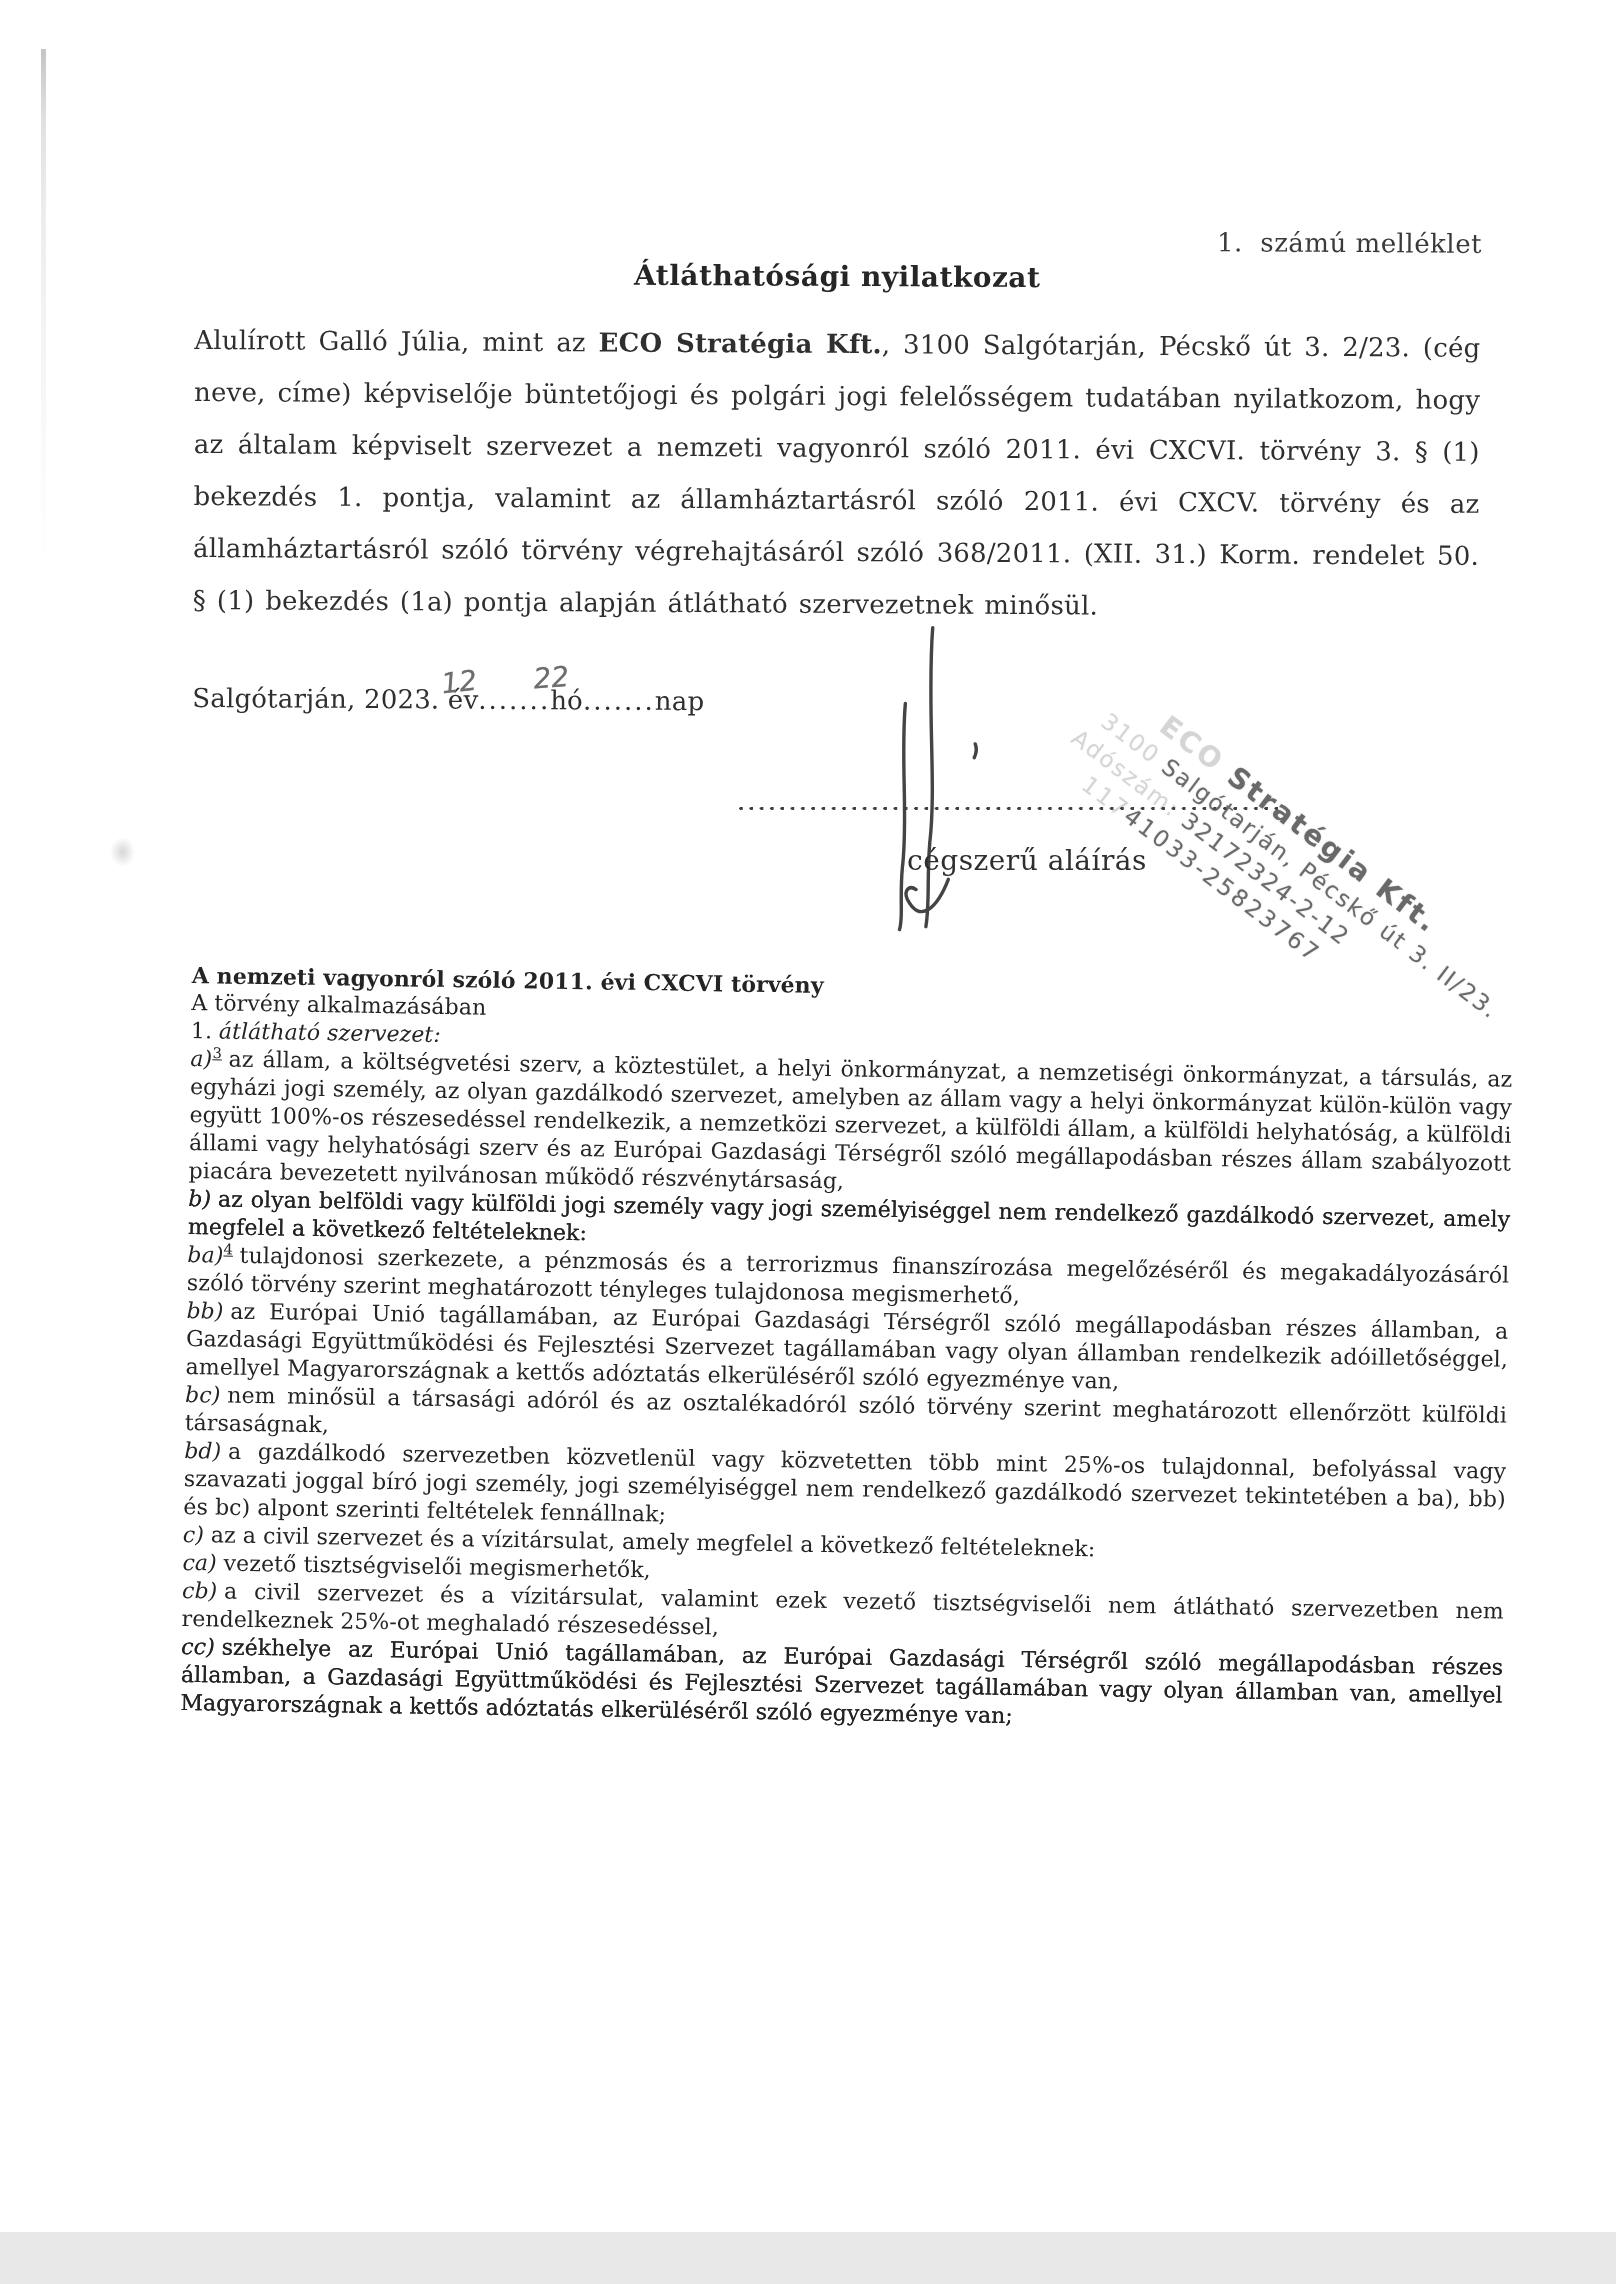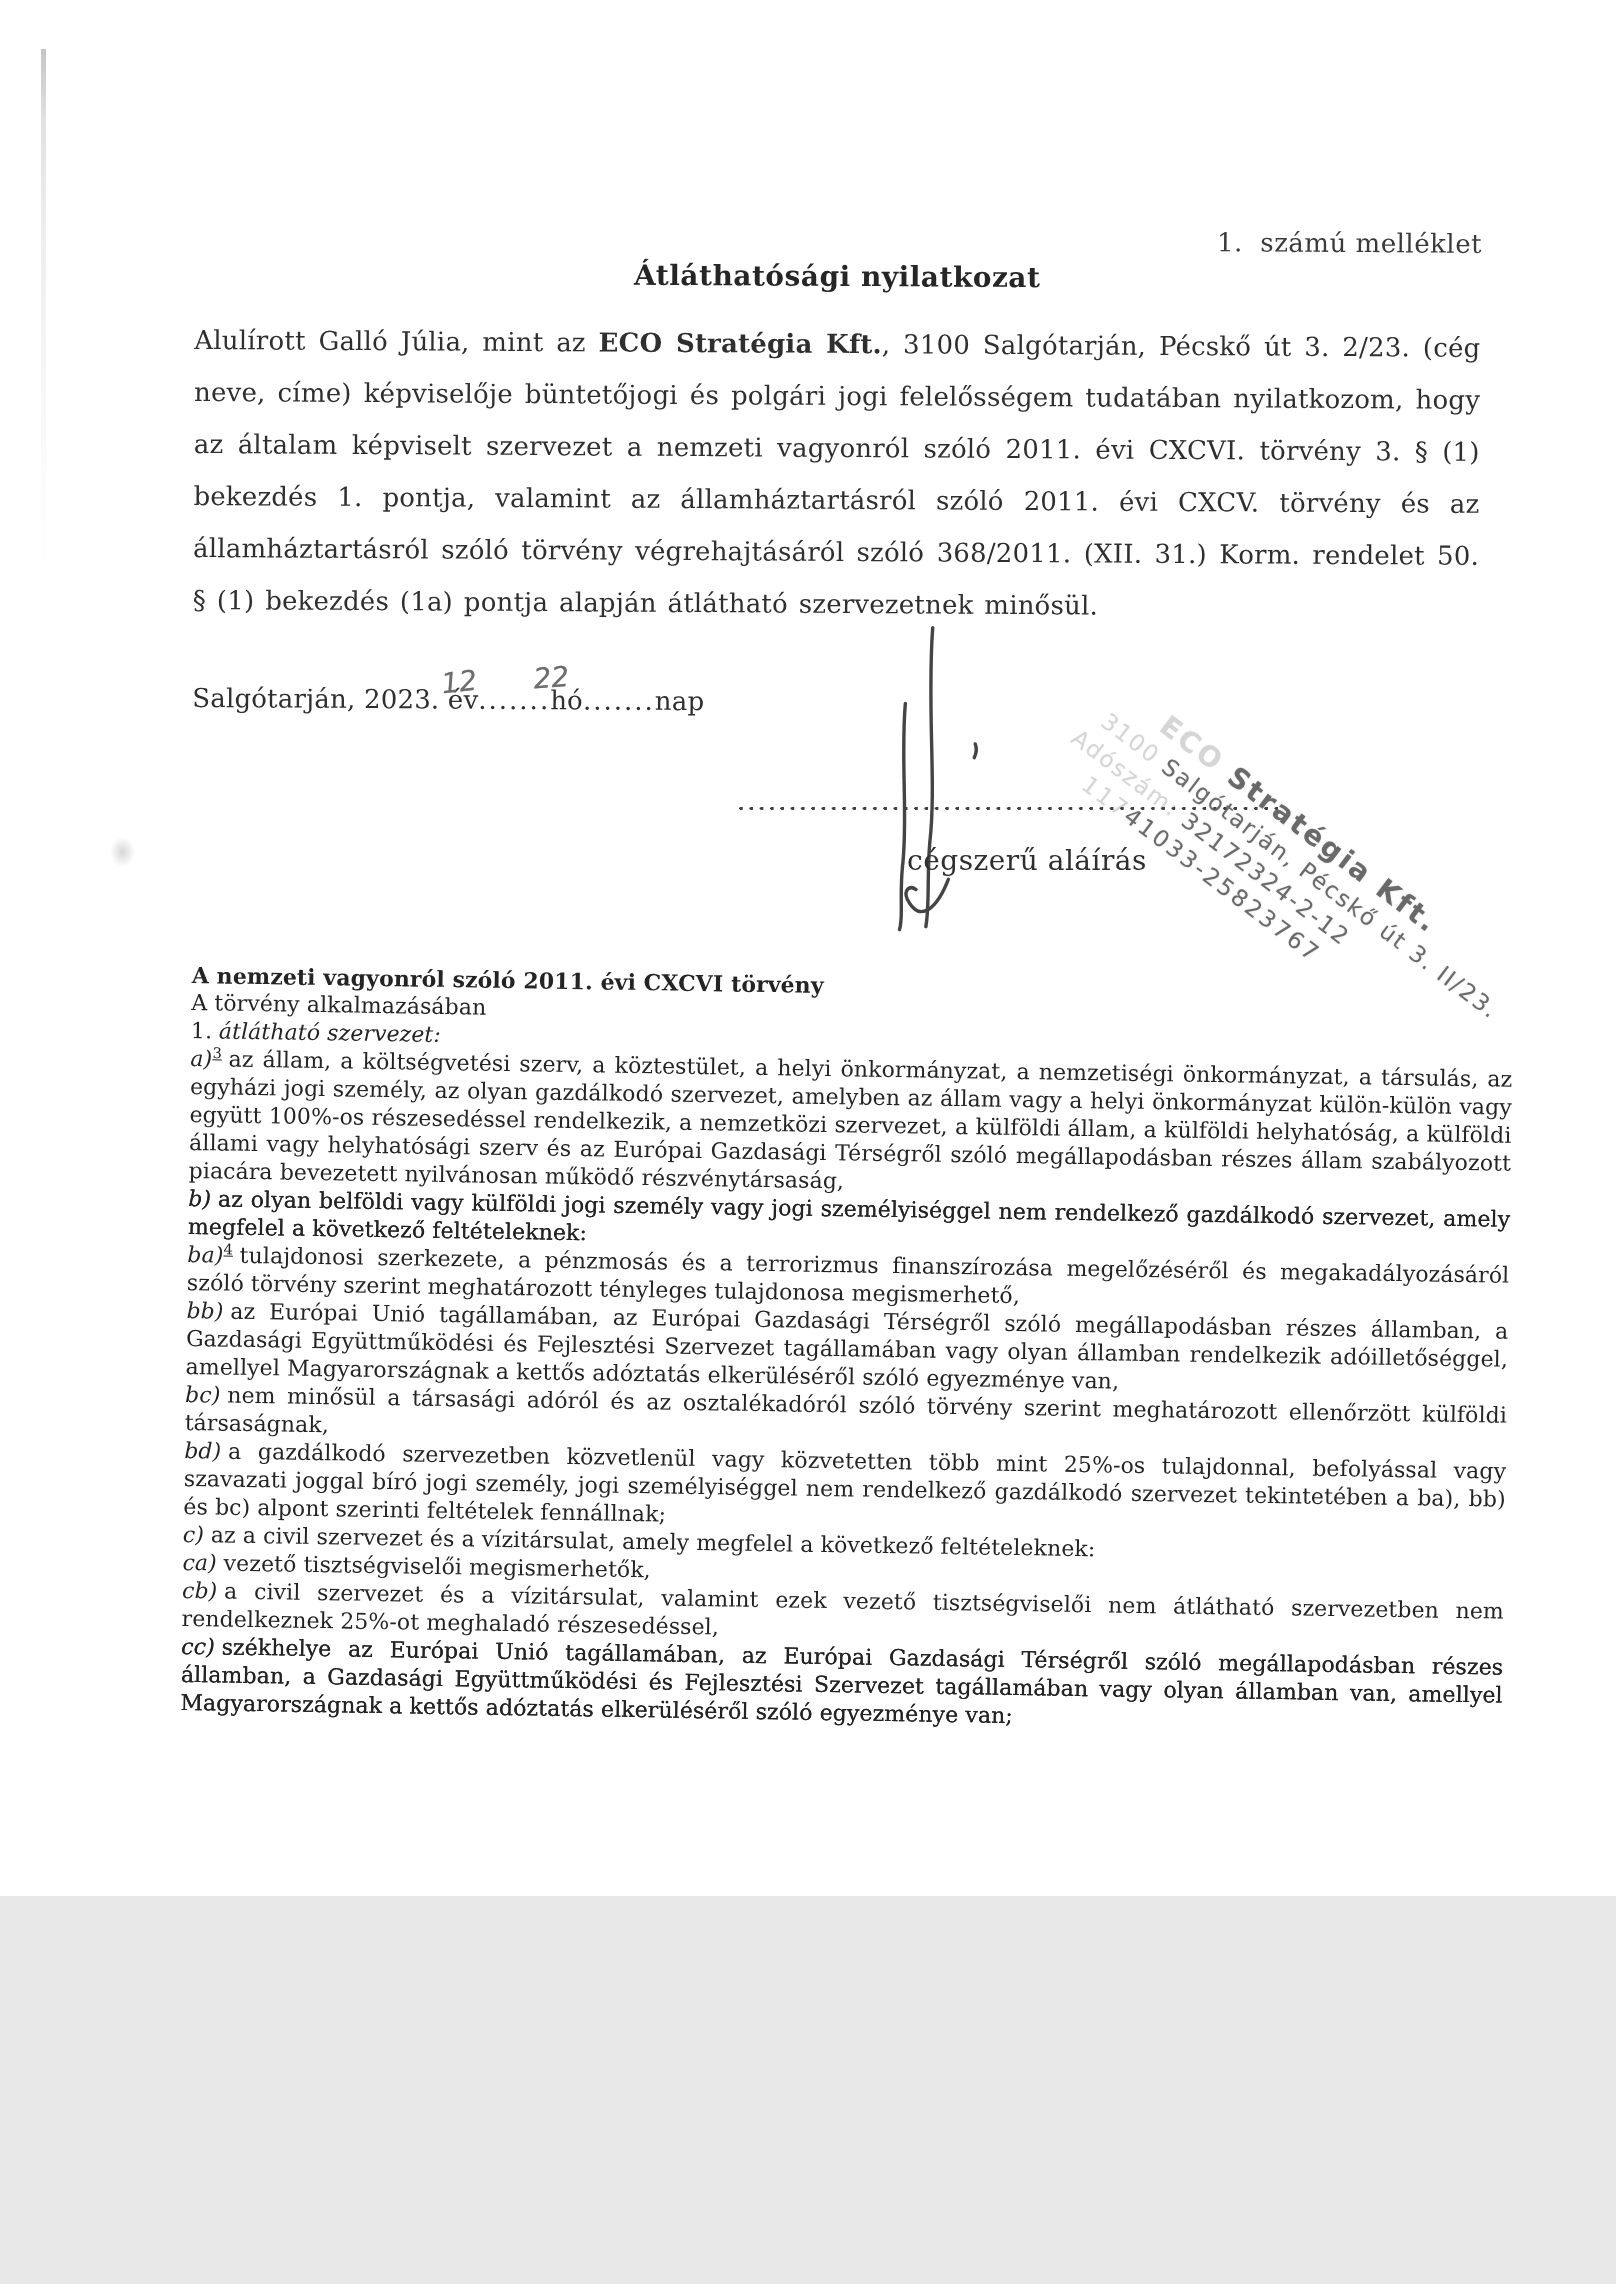--- a/index.html
+++ b/index.html
@@ -1,18 +1,18 @@
 <!DOCTYPE html>
 <html style="font-size:7.8px"><head>
 <meta charset="utf-8">
 <style>
   html,body{margin:0;padding:0;background:#e8e8e8;}
   .page{
     position:relative;
-    width:1616px;height:1896px;
+    width:1616px;height:2232px;
     background:#ffffff;
     font-family:"DejaVu Serif","Liberation Serif",serif;
     color:#2d2d2d;
     overflow:hidden;
   }
   
   .streak{
     position:absolute;left:41px;top:49px;width:5.4px;height:523px;
     background:linear-gradient(180deg,
       rgba(150,150,150,.55) 0%,rgba(170,170,170,.35) 14%,

